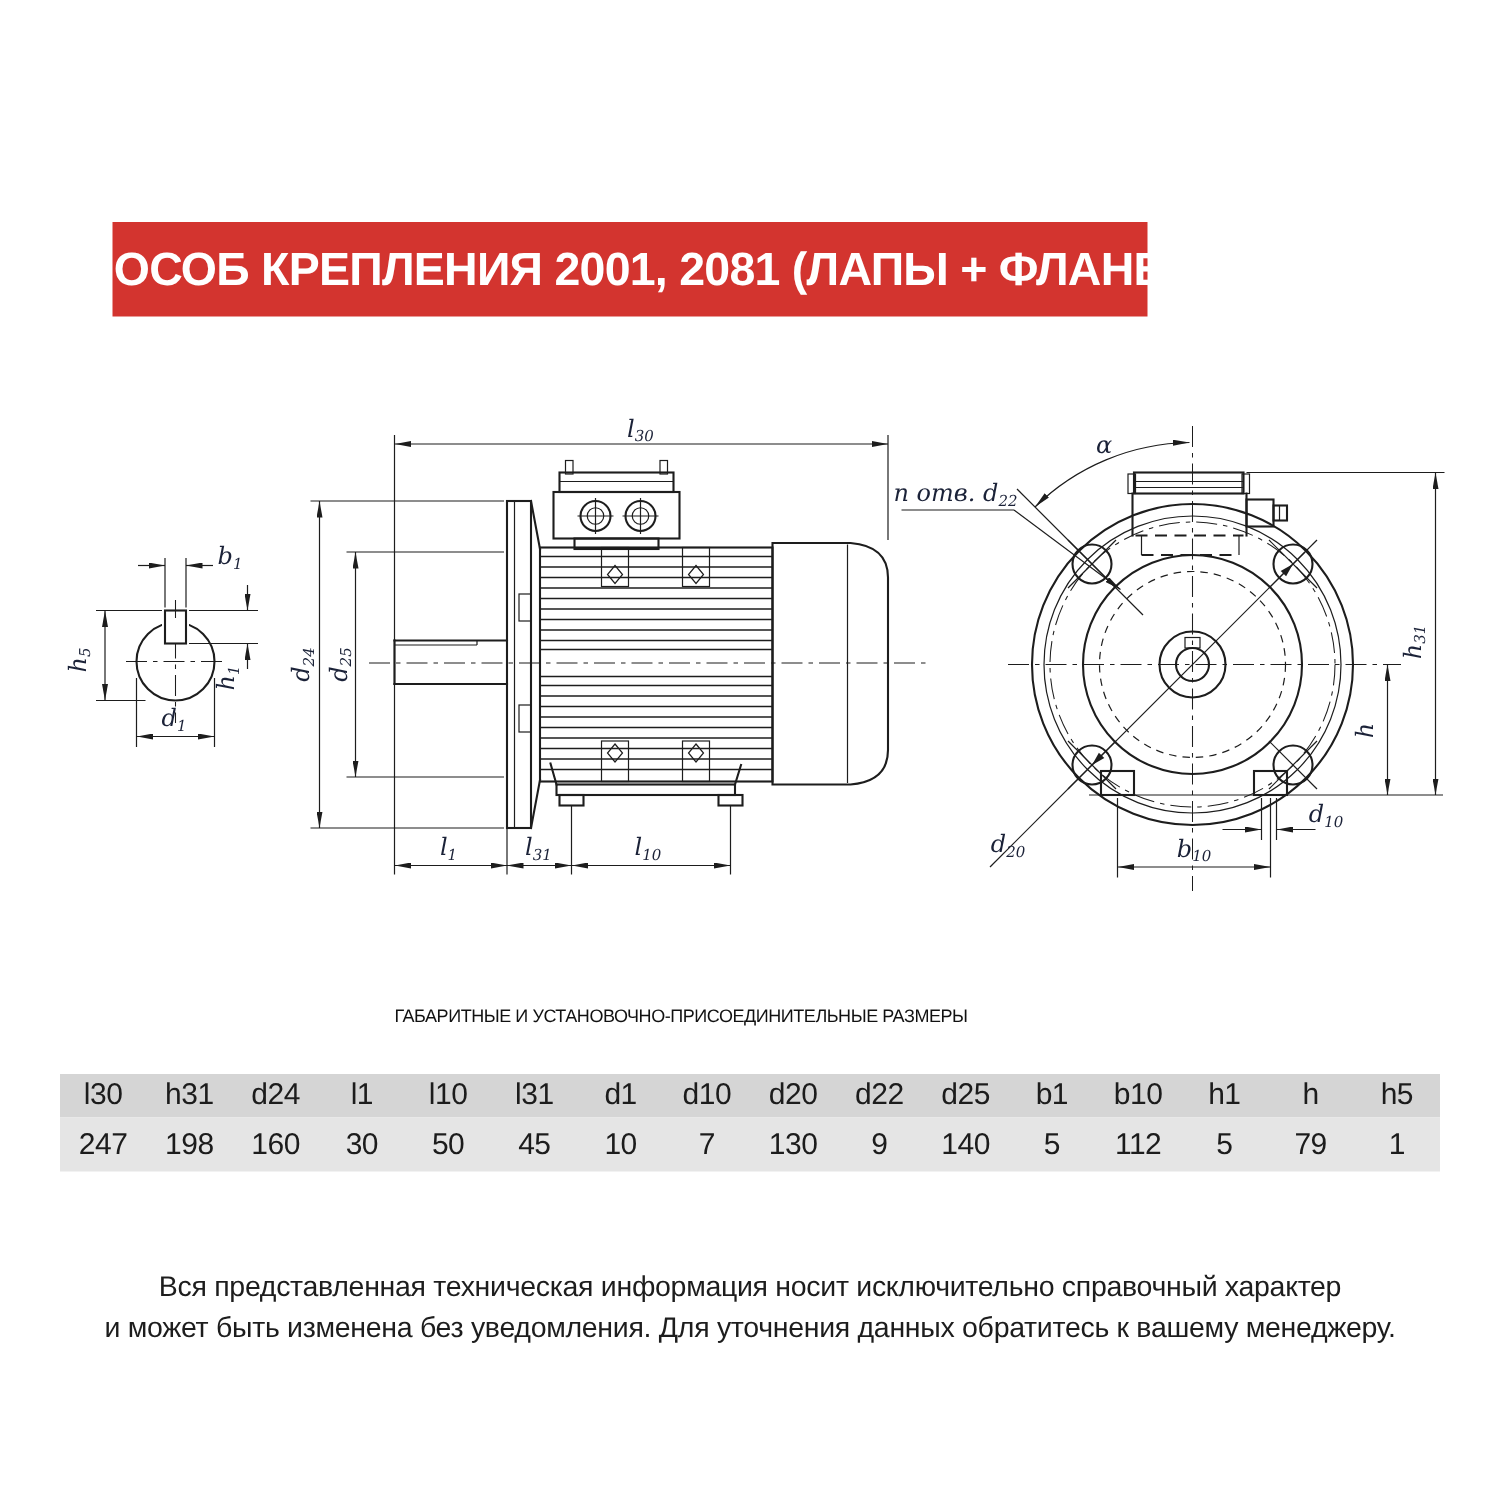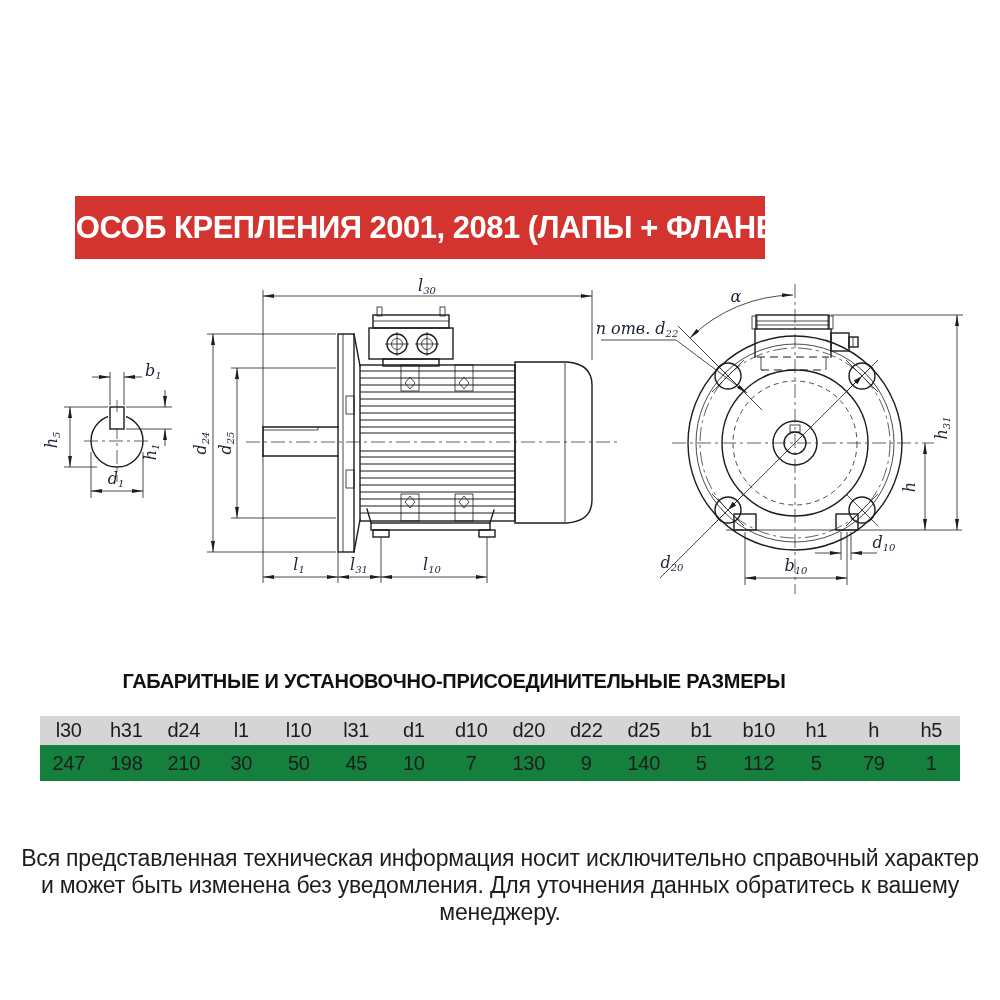--- a/index.html
+++ b/index.html
@@ -1,33 +1,33 @@
 <!DOCTYPE html>
 <html><head>
 <meta charset="utf-8">
 <style>
   html,body{margin:0;padding:0;background:#ffffff;}
   body{width:1000px;height:1000px;position:relative;font-family:"Liberation Sans",sans-serif;}
 
   .banner{position:absolute;left:75px;top:148px;width:690px;height:63px;
-          display:flex;align-items:center;justify-content:center;margin-top:48px;}
+          display:flex;align-items:center;justify-content:center;}
   .banner-title{color:#ffffff;font-size:31px;font-weight:bold;letter-spacing:-0.5px;white-space:nowrap;}
 
   .section-heading{position:absolute;left:0;top:670px;width:908px;text-align:center;
-          font-size:20px;font-weight:bold;color:#111;letter-spacing:-0.3px;}
+          font-size:12px;font-weight:normal;color:#111;letter-spacing:-0.3px;}
 
   .dim-table{position:absolute;left:40px;top:716px;width:920px;}
   .t-row{display:flex;width:100%;}
   .t-head{background:#d5d5d5;height:29px;}
-  .t-vals{background:#15803d;height:36px;}
+  .t-vals{background:#e5e5e5;height:36px;}
   .t-cell{flex:1 1 0;display:flex;align-items:center;justify-content:center;
           font-size:20px;color:#1c1c1c;letter-spacing:-0.3px;}
 
   .footer-note{position:absolute;left:0;top:845px;width:1000px;text-align:center;
-          font-size:23px;color:#1d1d1d;line-height:27px;letter-spacing:-0.2px;}
+          font-size:19px;color:#1d1d1d;line-height:27px;letter-spacing:-0.2px;}
   .footer-bold{font-weight:normal;}
 
   svg{position:absolute;left:20px;top:250px;}
   .ln{stroke:#1d1d1d;stroke-width:1.4;fill:none;stroke-linecap:square;}
   .ln-thin{stroke:#1d1d1d;stroke-width:0.8;fill:none;}
   .ln-rib{stroke:#1d1d1d;stroke-width:1;fill:none;}
   .cl{stroke:#1d1d1d;stroke-width:0.7;fill:none;stroke-dasharray:14 4 3 4;}
   .dash{stroke:#1d1d1d;stroke-width:1.2;fill:none;stroke-dasharray:8 5;}
   .dashc{stroke:#1d1d1d;stroke-width:0.8;fill:none;stroke-dasharray:5 4;}
   .dim{stroke:#1d1d1d;stroke-width:0.8;fill:none;}
@@ -289,21 +289,21 @@
     <div class="t-cell">d25</div>
     <div class="t-cell">b1</div>
     <div class="t-cell">b10</div>
     <div class="t-cell">h1</div>
     <div class="t-cell">h</div>
     <div class="t-cell">h5</div>
   </div>
   <div class="t-row t-vals">
     <div class="t-cell">247</div>
     <div class="t-cell">198</div>
-    <div class="t-cell">210</div>
+    <div class="t-cell">160</div>
     <div class="t-cell">30</div>
     <div class="t-cell">50</div>
     <div class="t-cell">45</div>
     <div class="t-cell">10</div>
     <div class="t-cell">7</div>
     <div class="t-cell">130</div>
     <div class="t-cell">9</div>
     <div class="t-cell">140</div>
     <div class="t-cell">5</div>
     <div class="t-cell">112</div>

